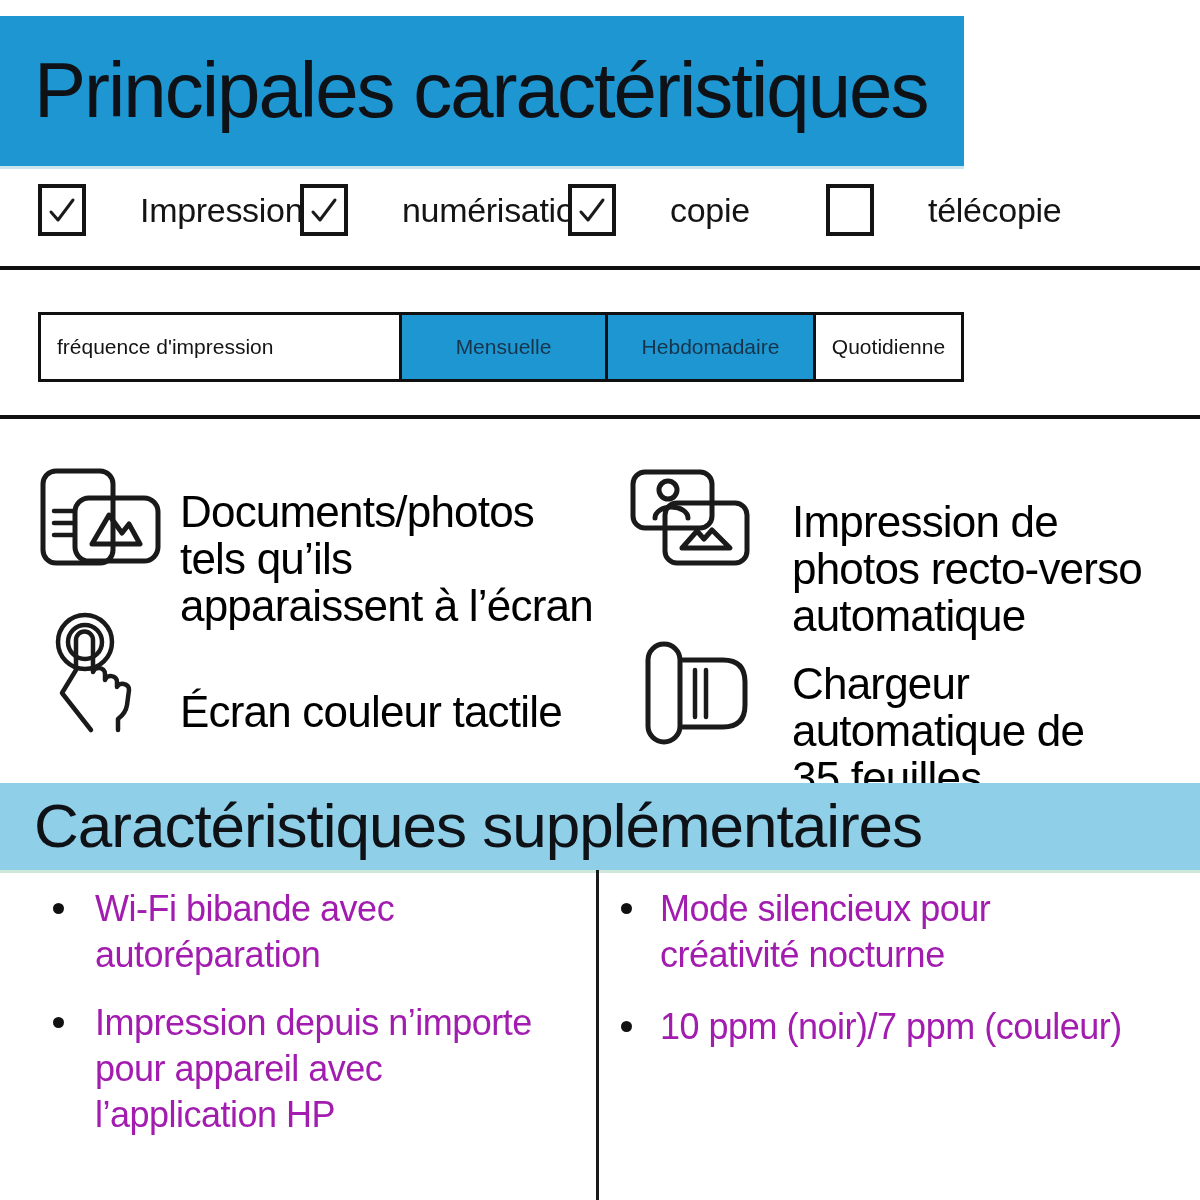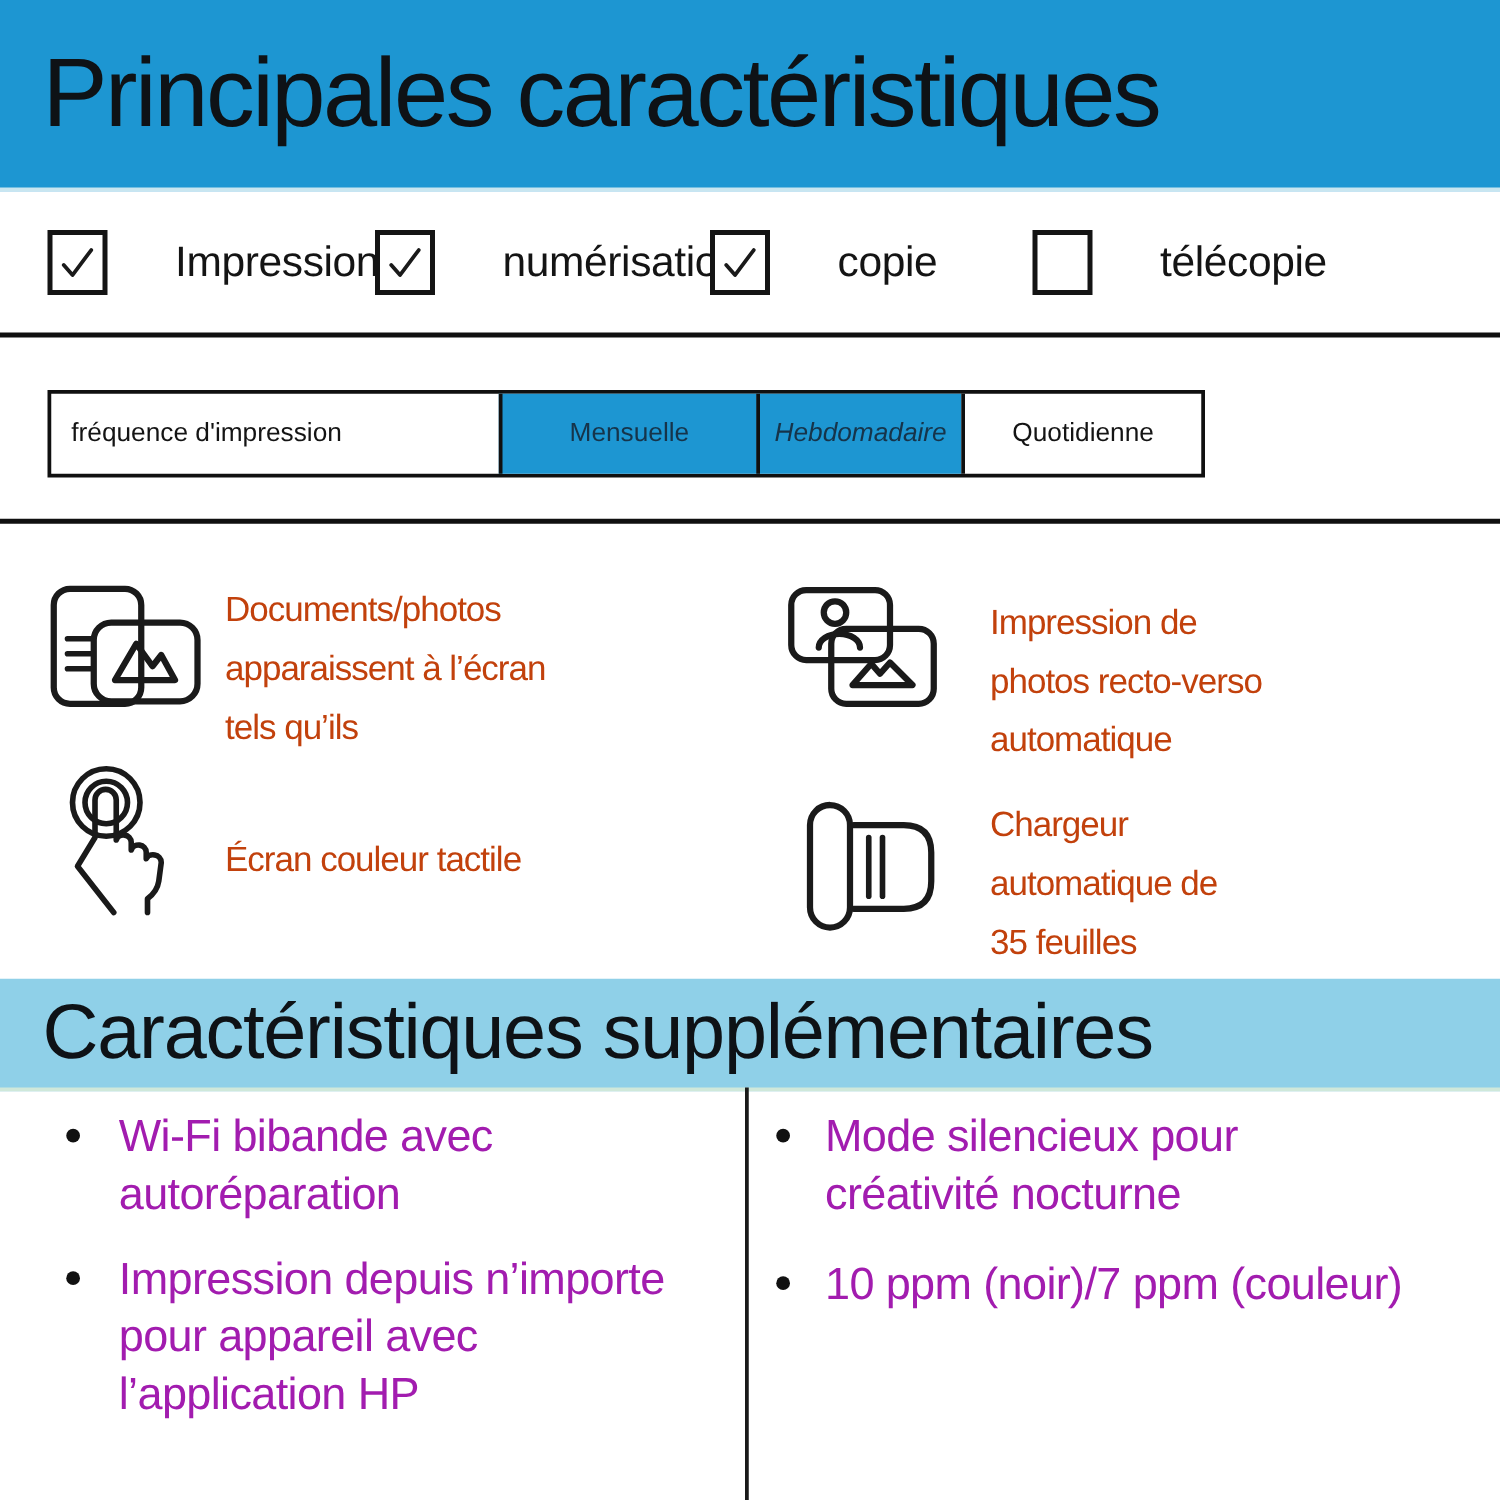--- a/index.html
+++ b/index.html
@@ -3,21 +3,21 @@
 <meta charset="utf-8">
 <style>
   html,body{margin:0;padding:0;background:#ffffff;}
   #stage{
     position:relative;width:1200px;height:1200px;overflow:hidden;
     background:#ffffff;color:#17191c;
     font-family:"Liberation Sans","DejaVu Sans",sans-serif;
   }
   
   .banner-top{
-    position:absolute;left:0;top:0;width:1200px;height:150px;
+    position:absolute;left:0;top:16px;width:964px;height:150px;
     background:var(--banner-blue,#1d96d2);
     border-bottom:3px solid #c9e6f0;box-sizing:content-box;
   }
   .banner-top .title{
     position:absolute;left:34px;top:0;height:150px;line-height:148px;
     font-size:78px;font-weight:500;letter-spacing:-2px;color:#0e1216;white-space:nowrap;
   }
   .banner-light{
     position:absolute;left:0;top:783px;width:1200px;height:87px;
     background:var(--light-blue,#8fd0e8);
@@ -44,27 +44,27 @@
     position:absolute;left:38px;top:312px;width:926px;height:70px;
     display:flex;border:3px solid #101010;box-sizing:border-box;background:#fff;
   }
   .freq-table .cell{
     height:100%;display:flex;align-items:center;font-size:21px;
     box-sizing:border-box;color:#141414;white-space:nowrap;
   }
   .freq-table .c-label{width:358px;padding-left:16px;justify-content:flex-start;}
   .freq-table .c-opt{justify-content:center;border-left:3px solid #101010;}
   .freq-table .c1{width:206px;}
-  .freq-table .c2{width:164px;font-style:italic;}
+  .freq-table .c2{width:208px;}
   .freq-table .c3{flex:1;}
   .freq-table .c-opt.hl{background:var(--banner-blue,#1d96d2);color:#16344a;}
   
   .feat-icon{position:absolute;}
   .feat-icon svg{display:block;}
-  .feat-text{position:absolute;font-size:28px;line-height:47px;letter-spacing:-0.8px;color:#c2410c;}
+  .feat-text{position:absolute;font-size:44px;line-height:47px;letter-spacing:-0.8px;color:#000000;margin-top:24px;}
   .feat-text div{white-space:nowrap;}
   
   .blist{position:absolute;top:886px;}
   .blist.left{left:40px;width:545px;}
   .blist.right{left:612px;width:575px;}
   .bitem{position:relative;padding-left:55px;margin-bottom:22px;font-size:36px;line-height:46px;letter-spacing:-0.5px;color:#a21caf;}
   .blist.right .bitem{padding-left:48px;}
   .bitem .dot{position:absolute;left:13px;top:17px;width:11px;height:11px;border-radius:50%;background:#111;}
   .blist.right .bitem .dot{left:9px;}
   .bitem div{white-space:nowrap;}
@@ -128,22 +128,22 @@
       <rect class="ic" x="3" y="5" width="70" height="92" rx="13" stroke-width="5"></rect>
       <line class="ic" x1="14" y1="45" x2="33" y2="45" stroke-width="4.5"></line>
       <line class="ic" x1="14" y1="57" x2="33" y2="57" stroke-width="4.5"></line>
       <line class="ic" x1="14" y1="69" x2="33" y2="69" stroke-width="4.5"></line>
       <rect class="ic" x="35" y="32" width="83" height="63" rx="14" stroke-width="5" fill="#ffffff"></rect>
       <polygon class="ic" points="52,78 69,49 82,67 89,58 100,78" stroke-width="5"></polygon>
     </svg>
   </div>
   <div class="feat-text" style="left:180px;top:464px">
     <div>Documents/photos</div>
+    <div>tels qu’ils</div>
     <div>apparaissent à l’écran</div>
-    <div>tels qu’ils</div>
   </div>
 
   <div class="feat-icon" style="left:628px;top:468px">
     <svg width="125" height="100" viewBox="0 0 125 100">
       <rect class="ic" x="37" y="35" width="82" height="60" rx="12" stroke-width="5" fill="#ffffff"></rect>
       <polygon class="ic" points="54,80 69,63 76,71 84,62 102,80" stroke-width="5"></polygon>
       <rect class="ic" x="5" y="4" width="79" height="56" rx="12" stroke-width="5" fill="#ffffff"></rect>
       <circle class="ic" cx="40" cy="22" r="9" stroke-width="5"></circle>
       <path class="ic" d="M 27 50 a 16.5 11 0 0 1 33 0" stroke-width="5"></path>
     </svg>

